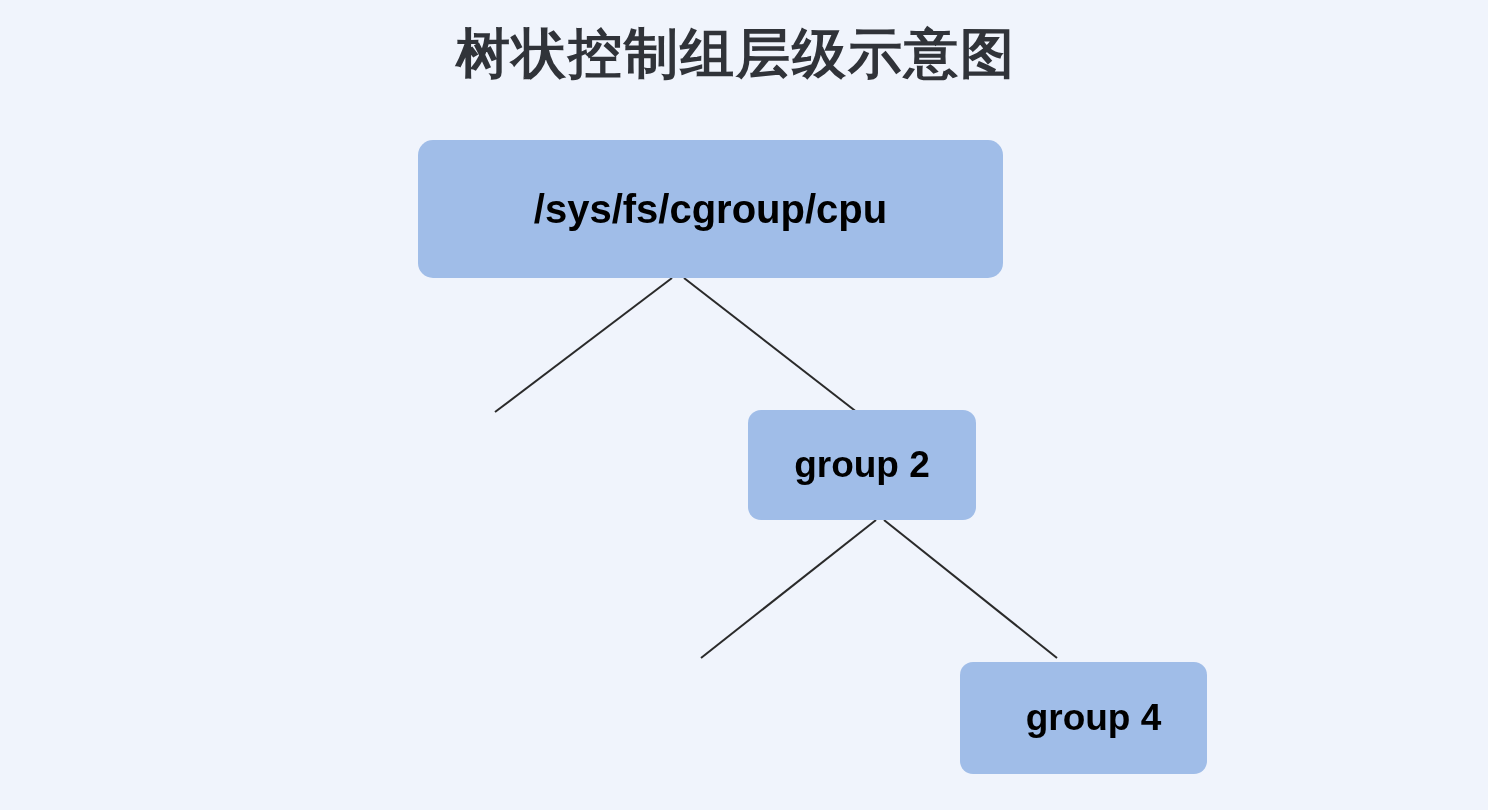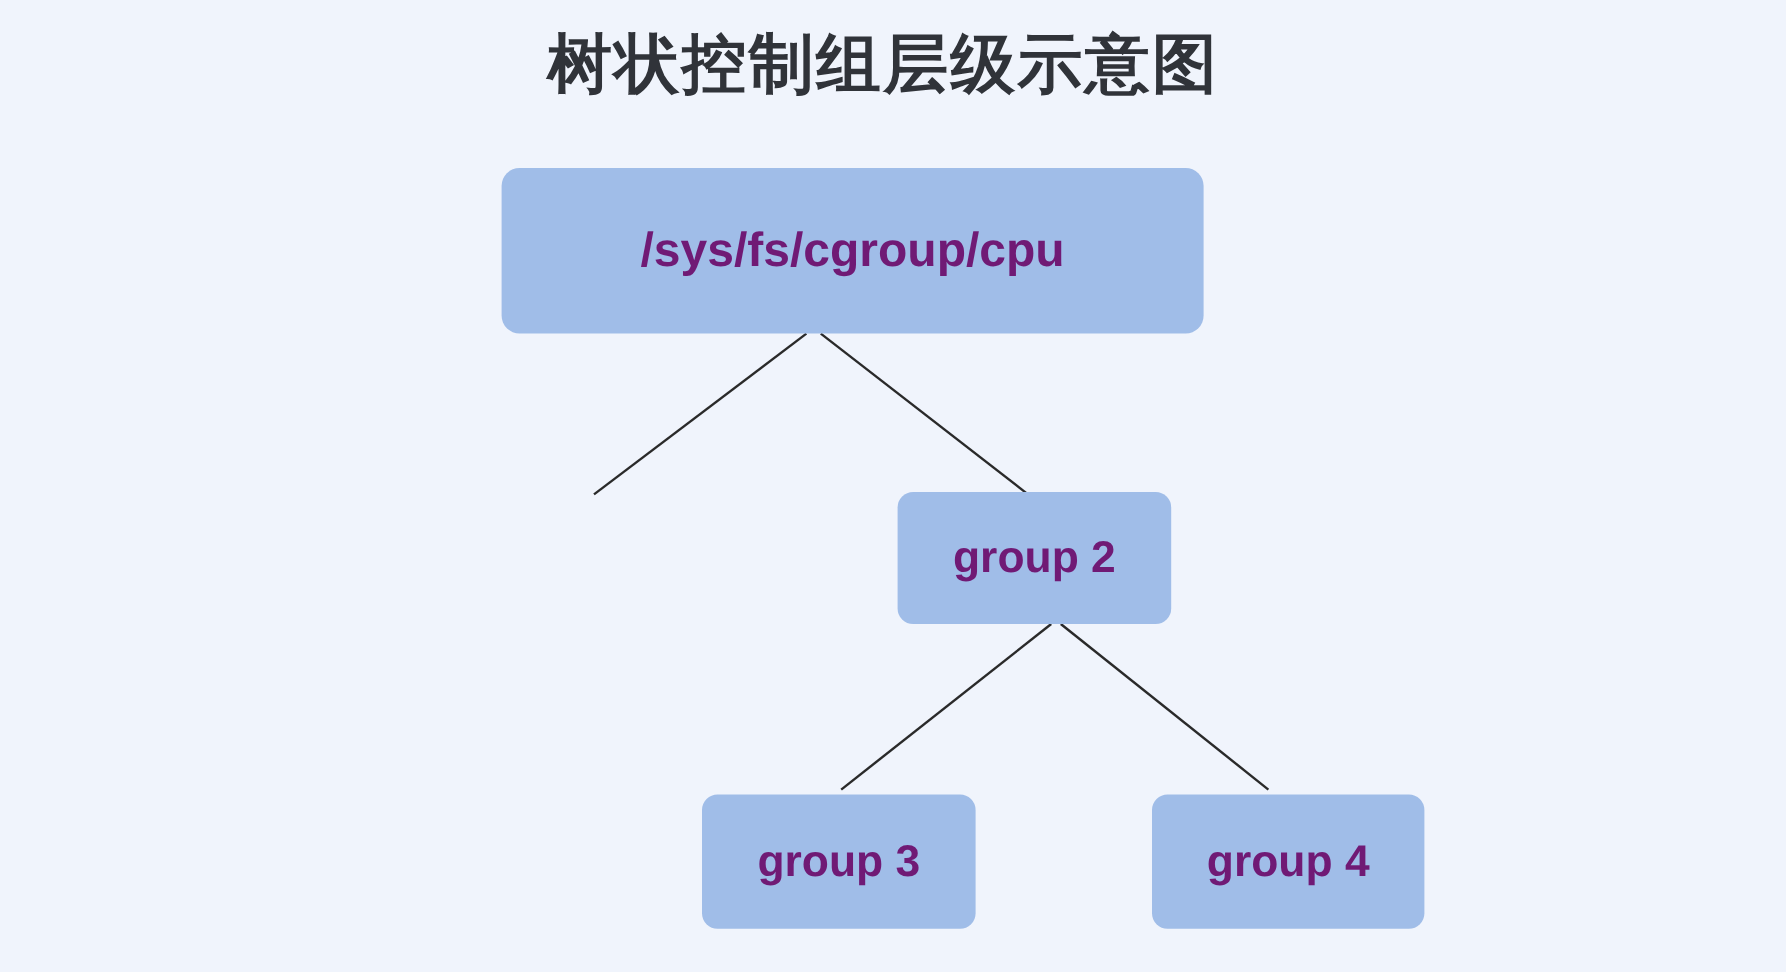--- a/index.html
+++ b/index.html
@@ -39,21 +39,21 @@
     stroke: #2a2a2a;
     stroke-width: 2;
   }
   .node {
     position: absolute;
     background: #a0bde8;
     border-radius: 13px;
     display: flex;
     align-items: center;
     justify-content: center;
-    color: #701a75;
+    color: #000000;
     font-weight: 700;
   }
   .node-root {
     left: 418px;
     top: 140px;
     width: 585px;
     height: 138px;
     font-size: 40px;
     border-radius: 15px;
   }
@@ -77,20 +77,21 @@
     width: 228px;
     height: 112px;
     font-size: 37px;
   }
   .node-group4 {
     left: 960px;
     top: 662px;
     width: 227px;
     height: 112px;
     font-size: 37px;
+    padding-left: 20px;
   }
 </style>
 </head>
 <body>
 
 <div class="canvas">
 
   <h1 class="title">树状控制组层级示意图</h1>
 
   <svg class="edges" viewBox="0 0 1488 810" xmlns="http://www.w3.org/2000/svg" aria-hidden="true">
@@ -102,21 +103,18 @@
 
   <div class="node node-root">
     <span>/sys/fs/cgroup/cpu</span>
   </div>
 
 
   <div class="node node-group2">
     <span>group 2</span>
   </div>
 
-  <div class="node node-group3">
-    <span>group 3</span>
-  </div>
 
   <div class="node node-group4">
     <span>group 4</span>
   </div>
 
 </div>
 
 </body></html>

